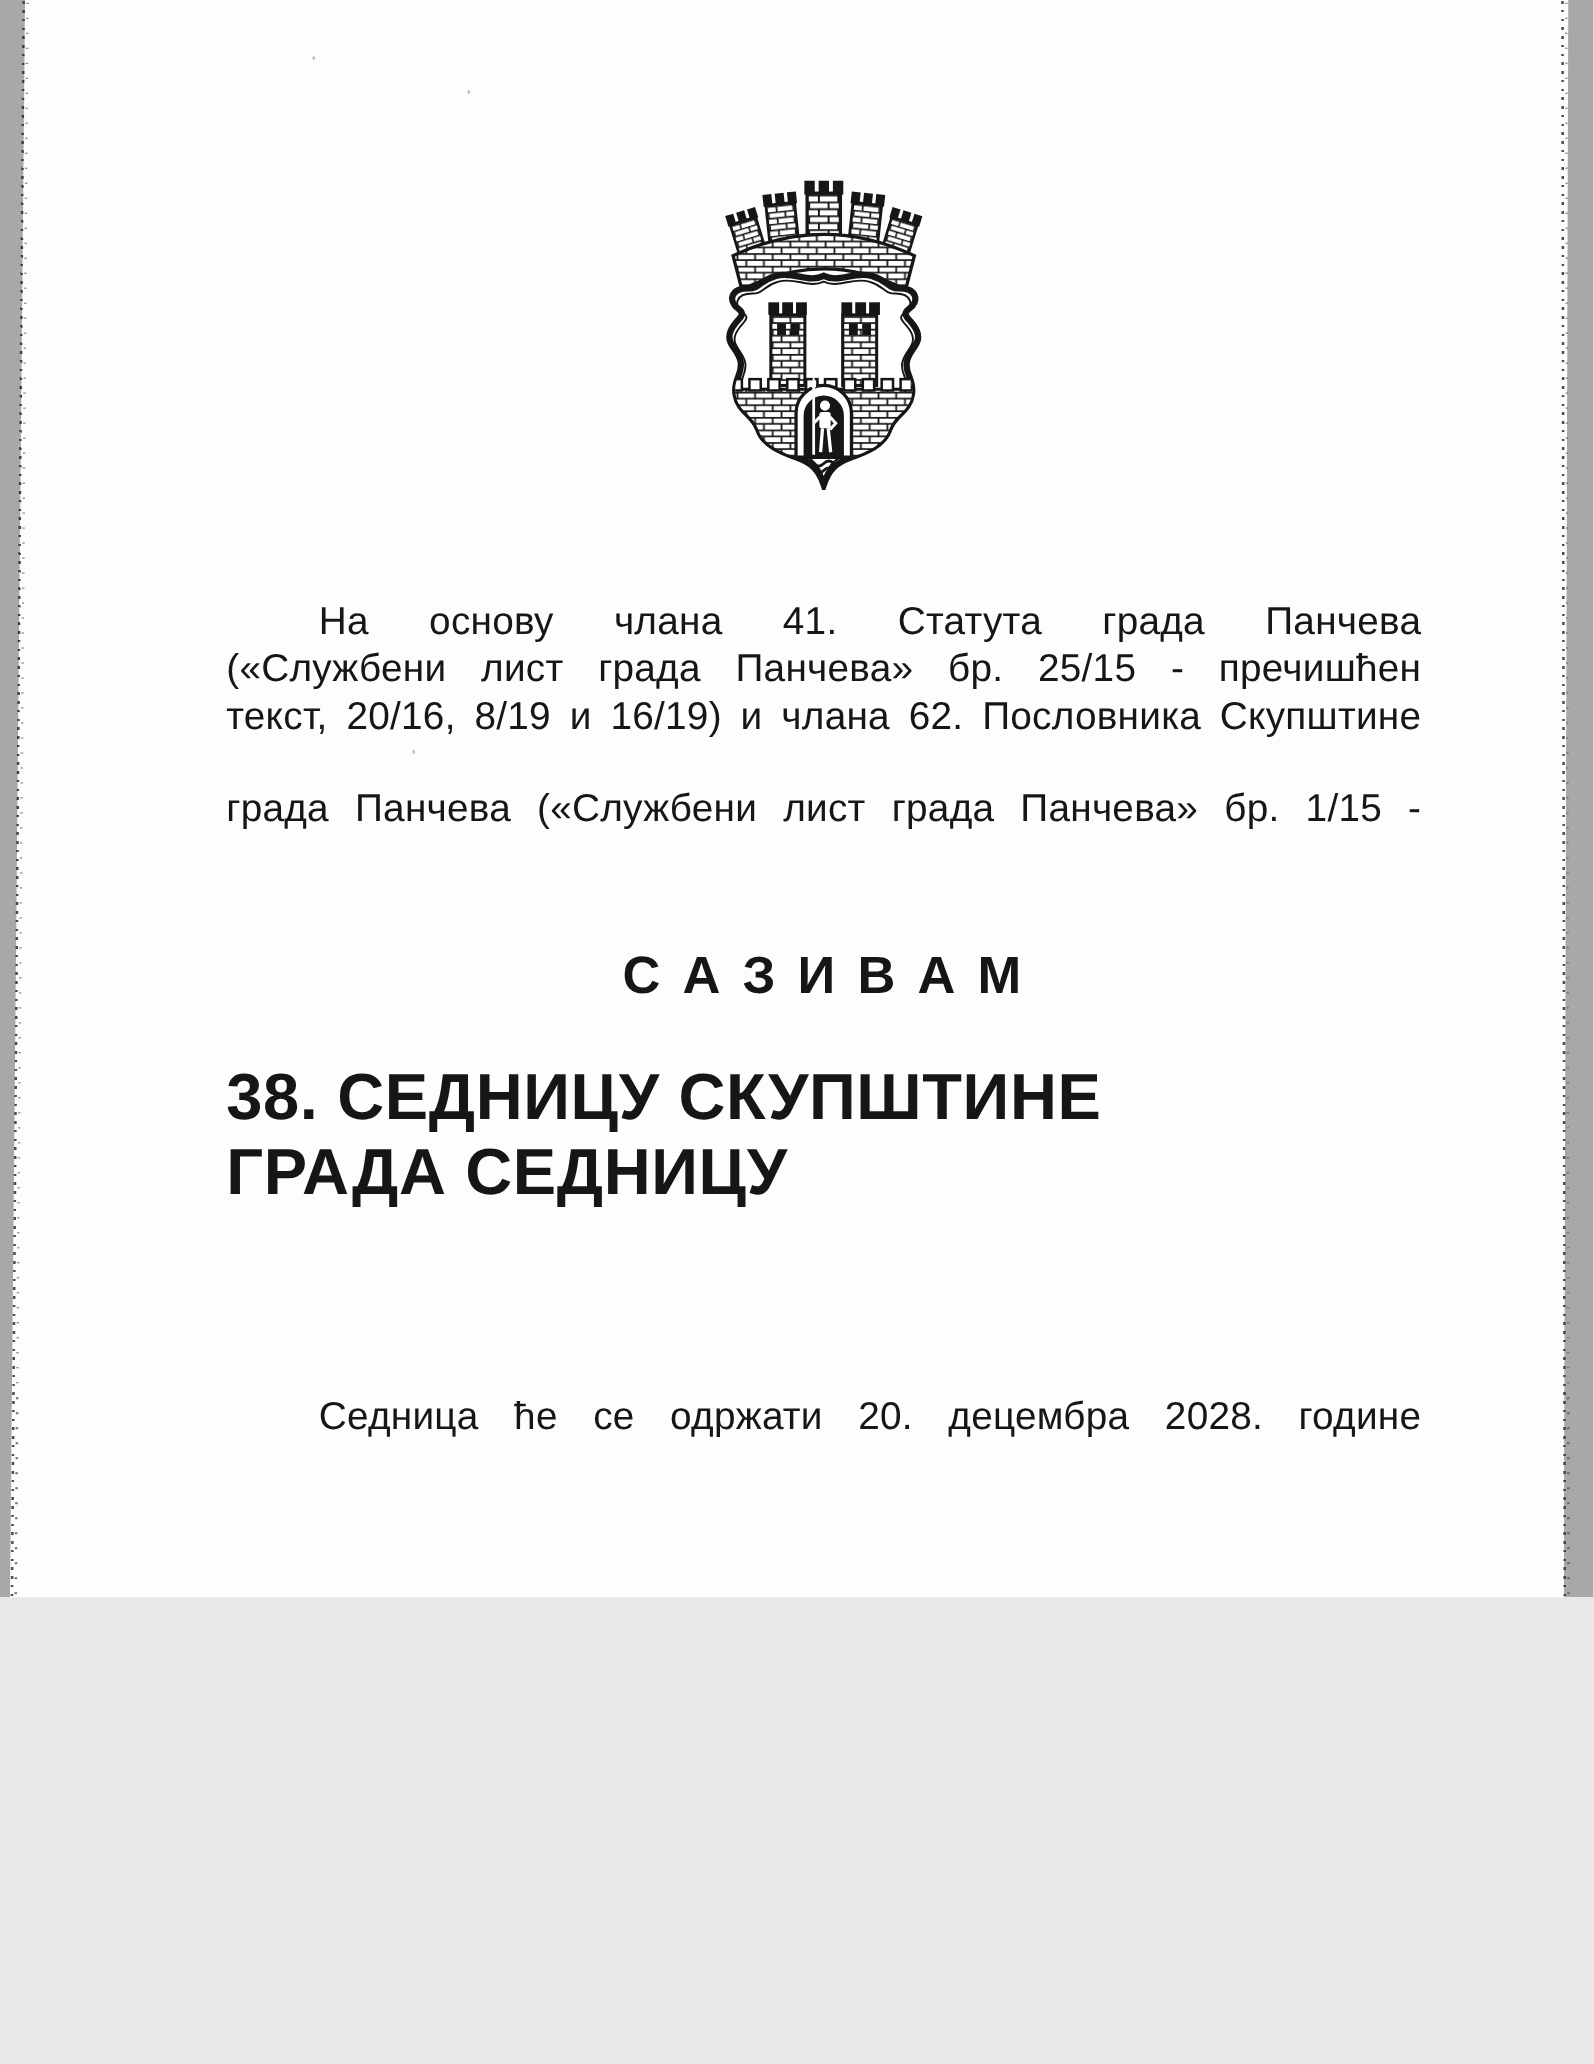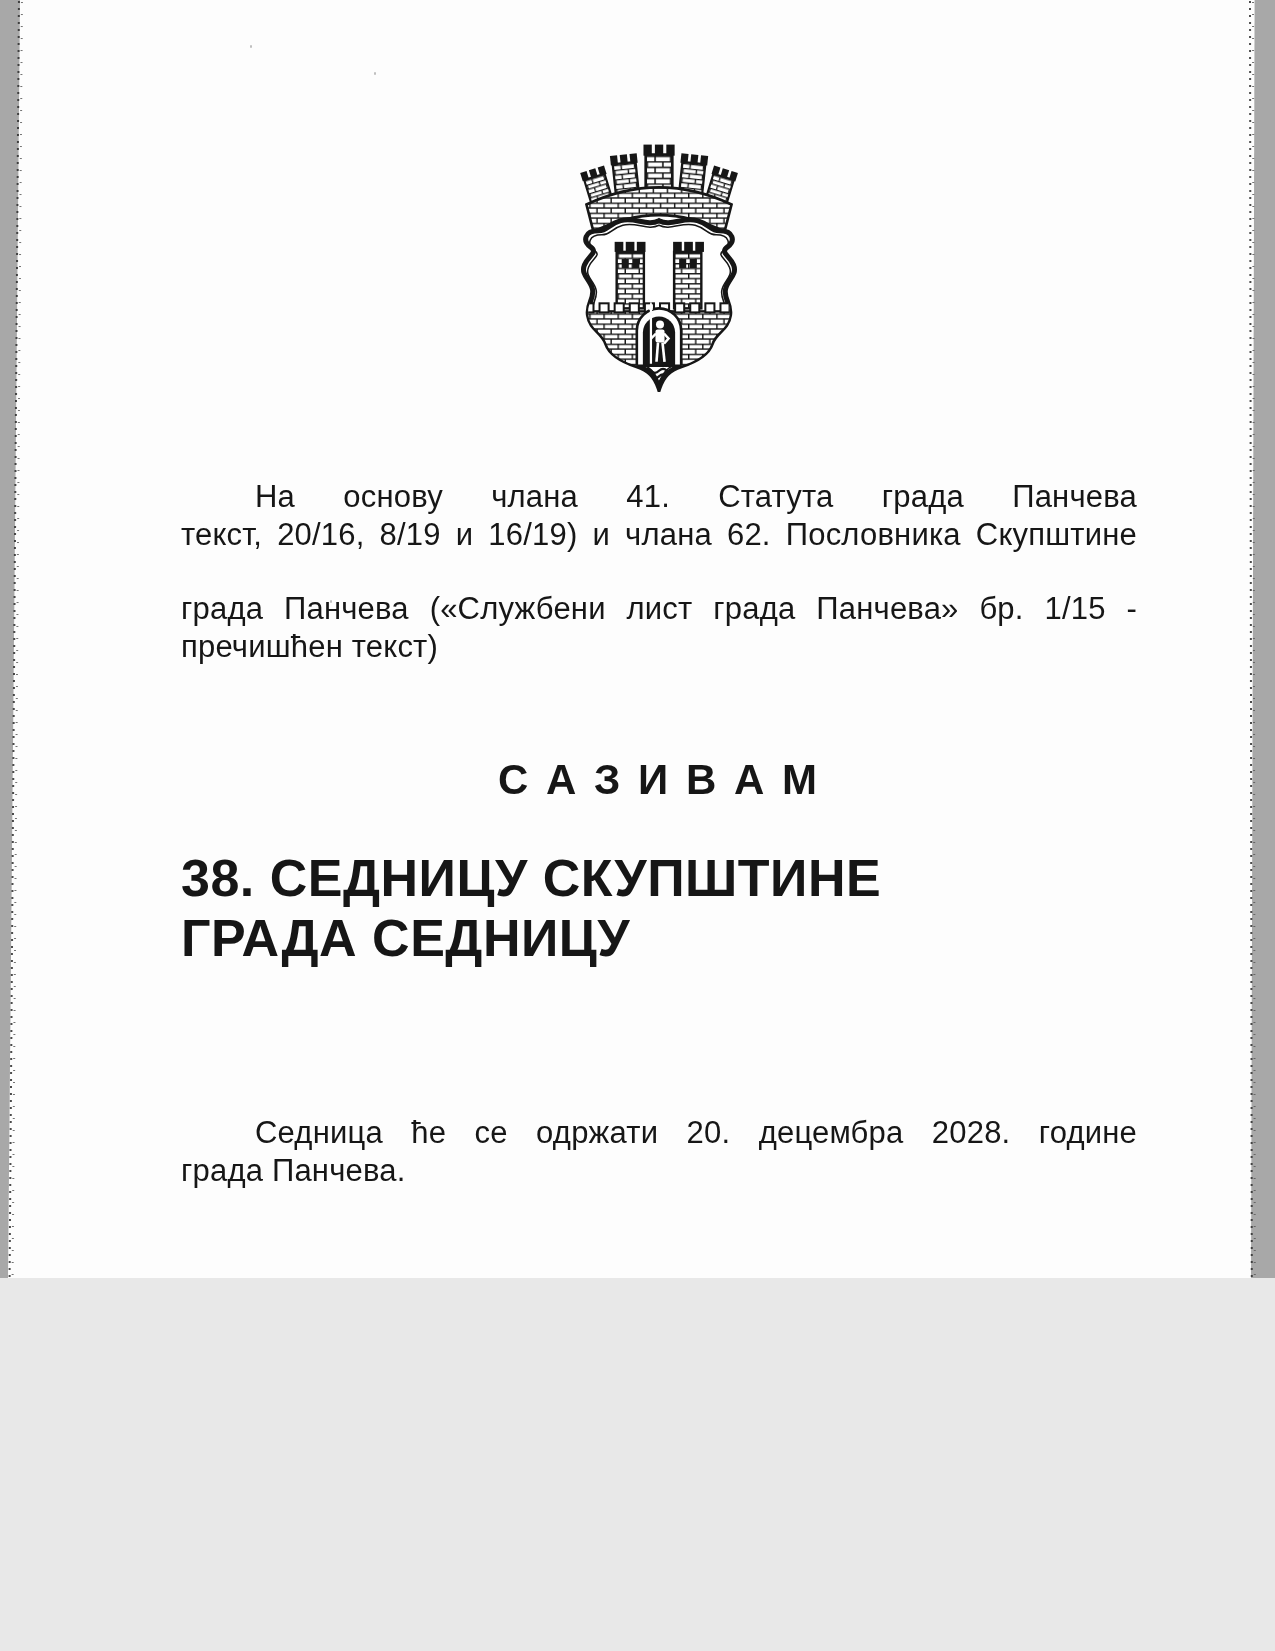--- a/index.html
+++ b/index.html
@@ -154,31 +154,30 @@
             <use href="#wave" transform="translate(22,242.5)"></use>
             <use href="#wave" transform="translate(22,248)"></use>
             <use href="#wave" transform="translate(22,253.5)"></use>
           </g>
         </g>
       </svg>
     </div>
 
     <p class="para para1">
       <span class="ln first" style="display: block;">На основу члана 41. Статута града Панчева</span>
+      <span class="ln" style="display: block;">(«Службени лист града Панчева» бр. 25/15 - пречишћен</span>
       <span class="ln" style="display: block;">текст, 20/16, 8/19 и 16/19) и члана 62. Пословника Скупштине</span>
       <span class="ln" style="display: block; margin-top: 36px;">града Панчева («Службени лист града Панчева» бр. 1/15 -</span>
-      <span class="ln last" style="display: block;">пречишћен текст)</span>
     </p>
 
     <h1 class="h-convoke">С А З И В А М</h1>
 
     <h2 class="h-session">
       <span class="hl">38. СЕДНИЦУ СКУПШТИНЕ</span>
       <span class="hl">ГРАДА СЕДНИЦУ</span>
     </h2>
 
     <p class="para para2">
       <span class="ln first" style="display: block;">Седница ће се одржати 20. децембра 2028. године</span>
-      <span class="ln last" style="display: block;">града Панчева.</span>
     </p>
 
   </div>
 </div>
 
 </body></html>

